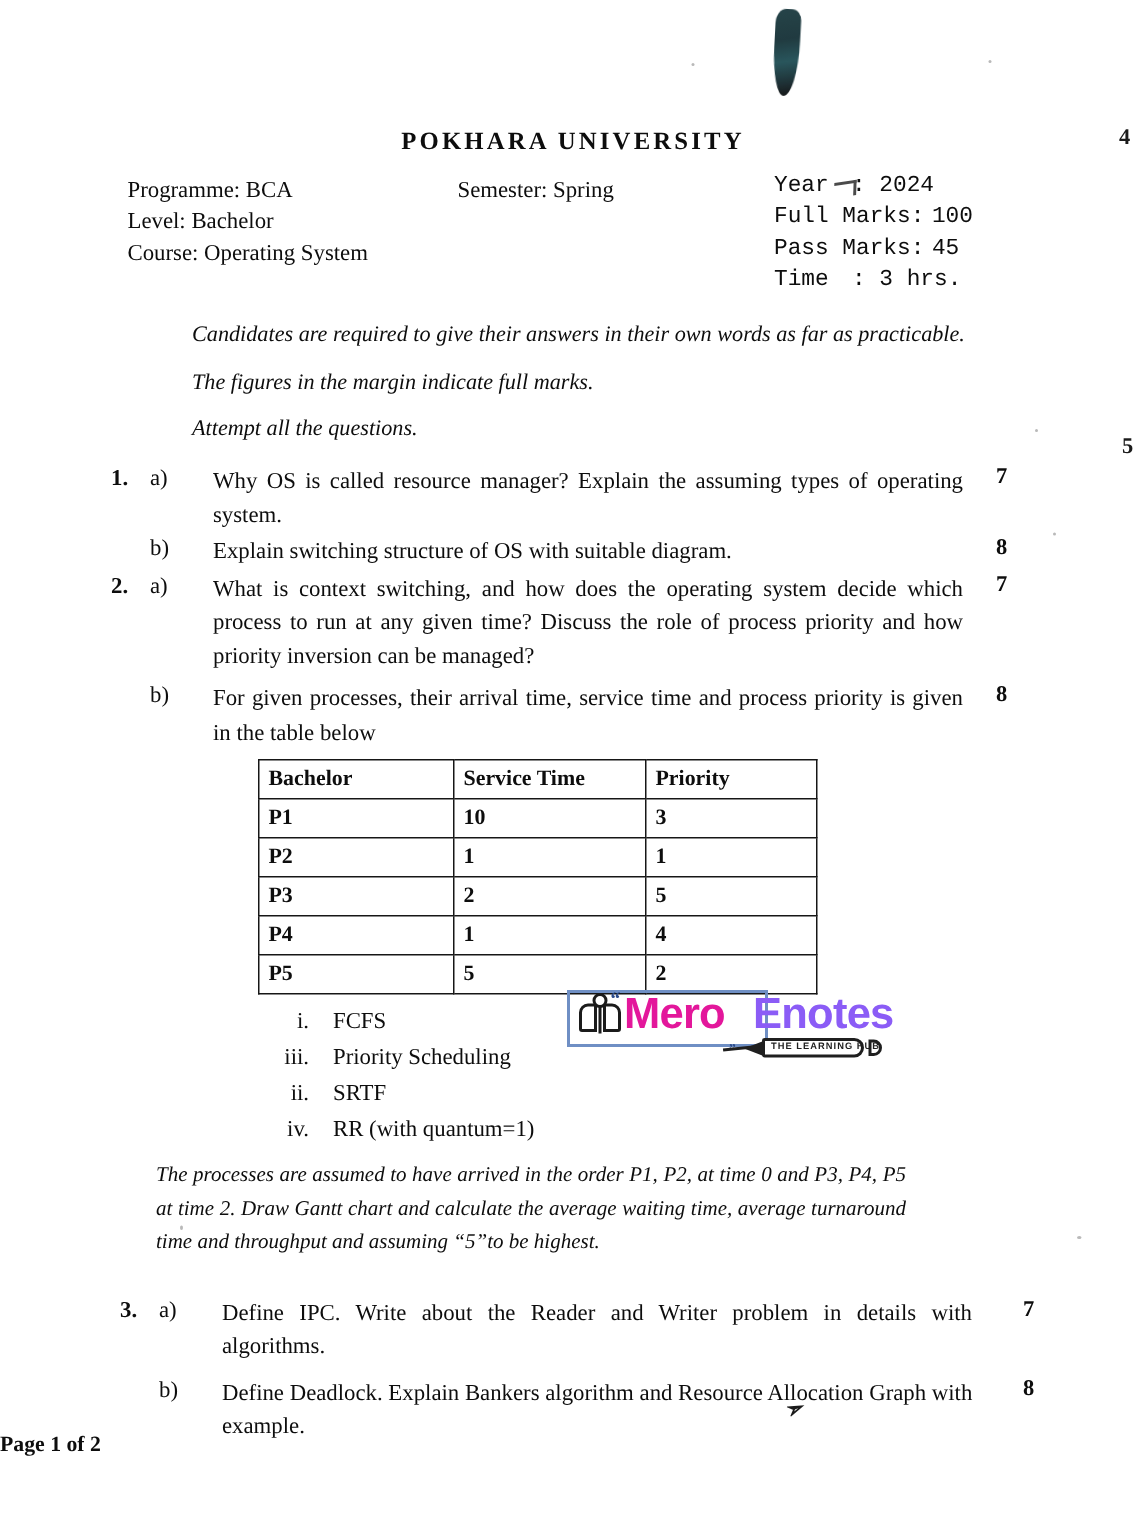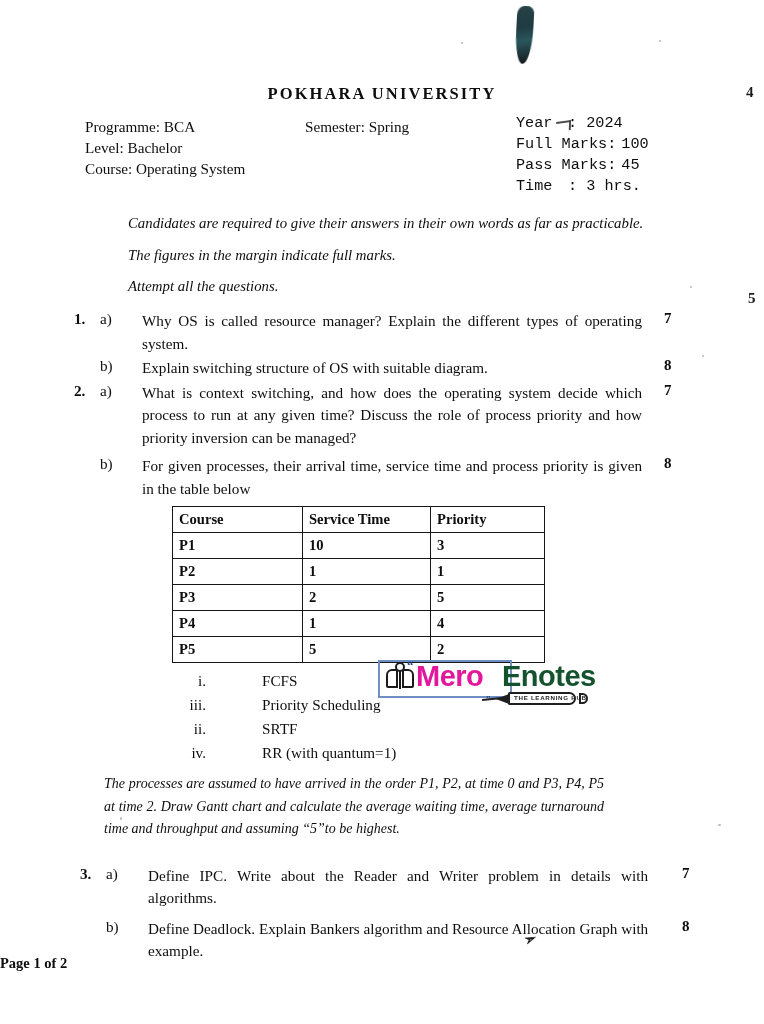--- a/index.html
+++ b/index.html
@@ -156,21 +156,21 @@
   }
   table.ptable th { font-weight: 700; }
   table.ptable col.c1 { width: 130px; }
   table.ptable col.c2 { width: 128px; }
   table.ptable col.c3 { width: 114px; }
 
   
   .rlist { margin: 6px 0 0 22px; }
   .ritem { display: flex; font-size: 15.2px; line-height: 24px; }
   .rnum { width: 42px; flex: 0 0 42px; text-align: right; padding-right: 16px; }
-  .rtext { flex: 1 1 auto; margin-left: 40px; }
+  .rtext { flex: 1 1 auto; }
 
   .tail-para {
     margin-top: 8px;
     margin-left: -38px;
     width: 500px;
     font-size: 14px;
     line-height: 22.5px;
     text-align: justify;
     font-style: italic;
   }
@@ -225,21 +225,21 @@
   }
   .logo-mero {
     position: absolute; left: 38px; top: 2px;
     font-size: 29px; font-weight: 700; letter-spacing: -0.5px;
     color: #e3179b;
     font-family: "Liberation Sans", sans-serif;
   }
   .logo-enotes {
     position: absolute; left: 124px; top: 2px;
     font-size: 29px; font-weight: 700; letter-spacing: -0.5px;
-    color: #14532d;
+    color: #8b5cf6;
     font-family: "Liberation Sans", sans-serif;
   }
   .logo-pen {
     position: absolute; left: 118px; top: 34px;
     width: 92px; height: 14px;
   }
   .logo-pen .nib {
     position: absolute; left: 0; top: 2px;
     width: 0; height: 0;
     border-top: 5px solid transparent;
@@ -331,21 +331,21 @@
     <p>Candidates are required to give their answers in their own words as far as practicable.</p>
     <p>The figures in the margin indicate full marks.</p>
     <p>Attempt all the questions.</p>
   </div>
 
   <div class="qblock">
 
     <div class="qrow">
       <div class="qnum">1.</div>
       <div class="qlabel">a)</div>
-      <div class="qtext">Why OS is called resource manager? Explain the different types of operating system.</div>
+      <div class="qtext">Why OS is called resource manager? Explain the assuming types of operating system.</div>
       <div class="qmarks">7</div>
     </div>
 
     <div class="qrow">
       <div class="qnum"></div>
       <div class="qlabel">b)</div>
       <div class="qtext nojust">Explain switching structure of OS with suitable diagram.</div>
       <div class="qmarks">8</div>
     </div>
 
@@ -364,21 +364,21 @@
 
         <div class="ptable-wrap">
           <table class="ptable">
             <colgroup>
                 <col class="c1">
                 <col class="c2">
                 <col class="c3">
               </colgroup>
             <thead>
               <tr>
-                <th>Course</th>
+                <th>Bachelor</th>
                 <th>Service Time</th>
                 <th>Priority</th>
               </tr>
             </thead>
             <tbody>
               <tr>
                 <td>P1</td>
                 <td>10</td>
                 <td>3</td>
               </tr>

